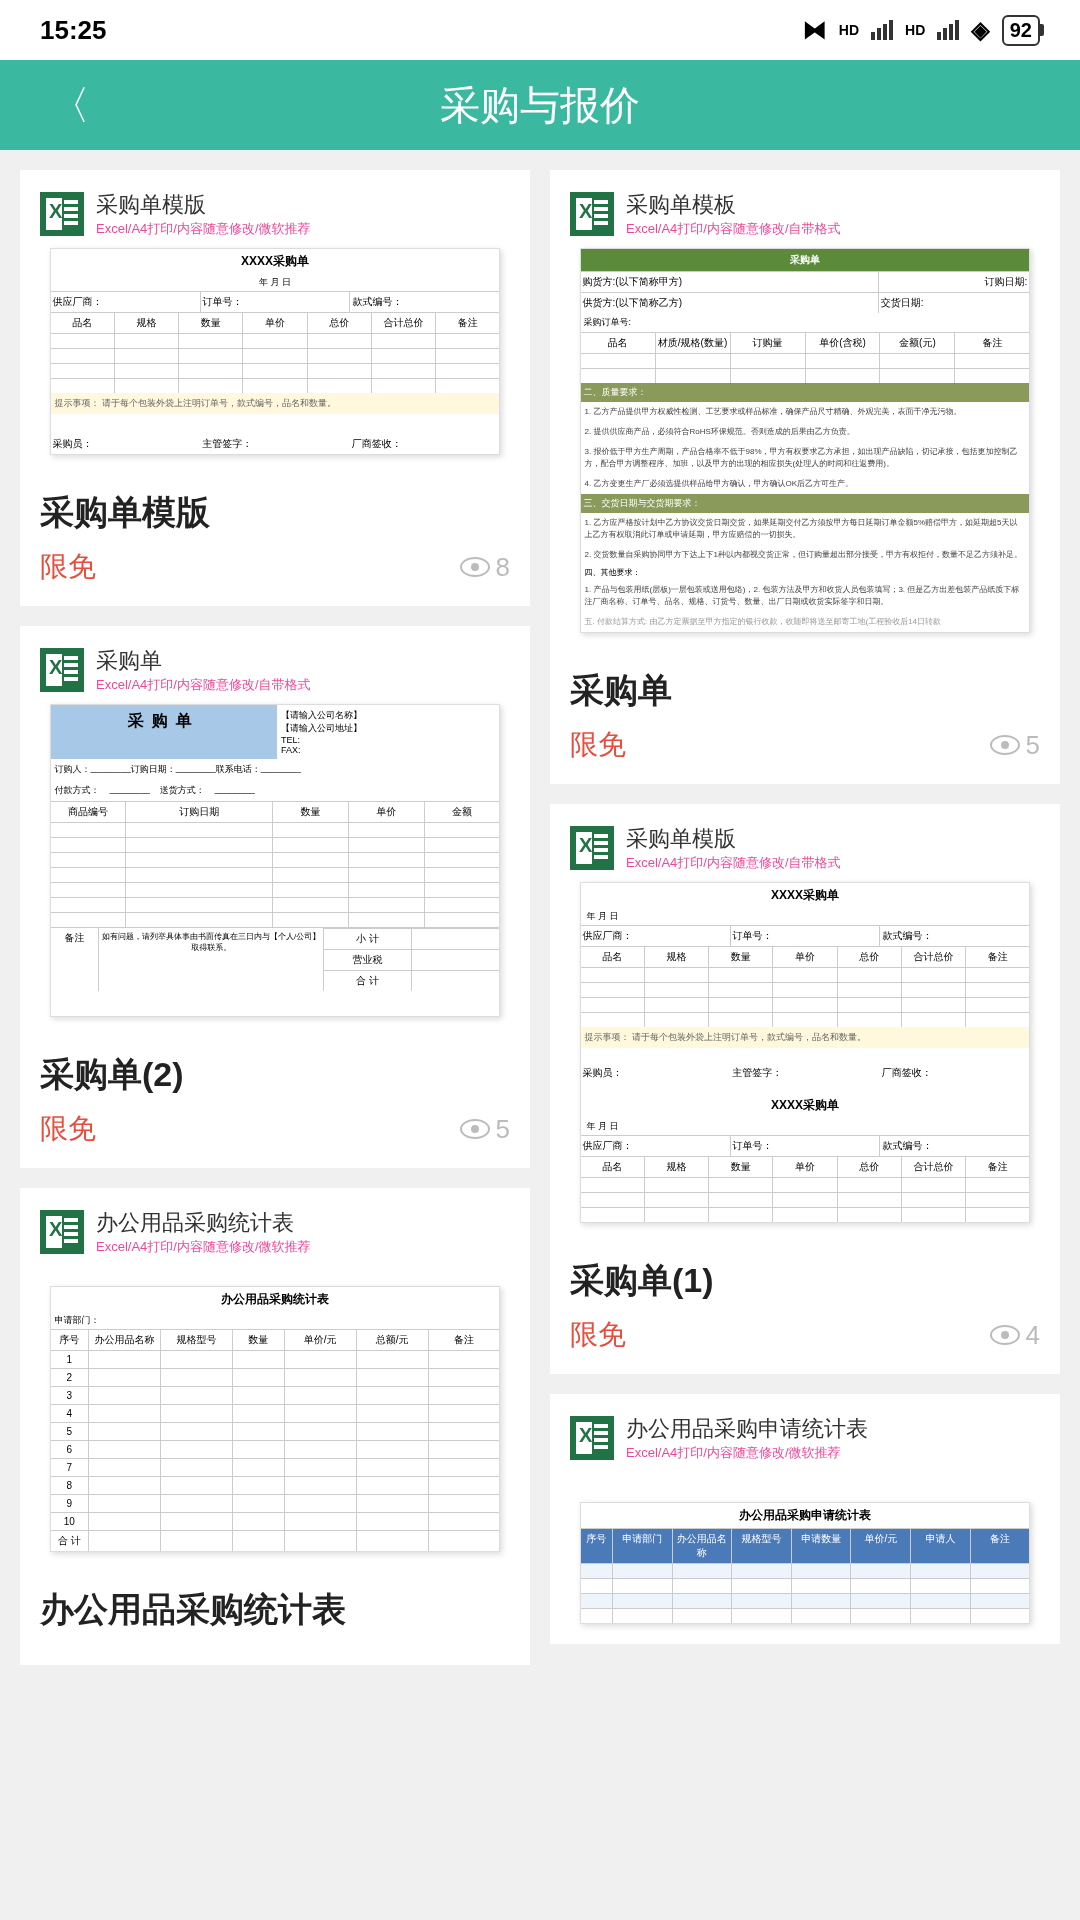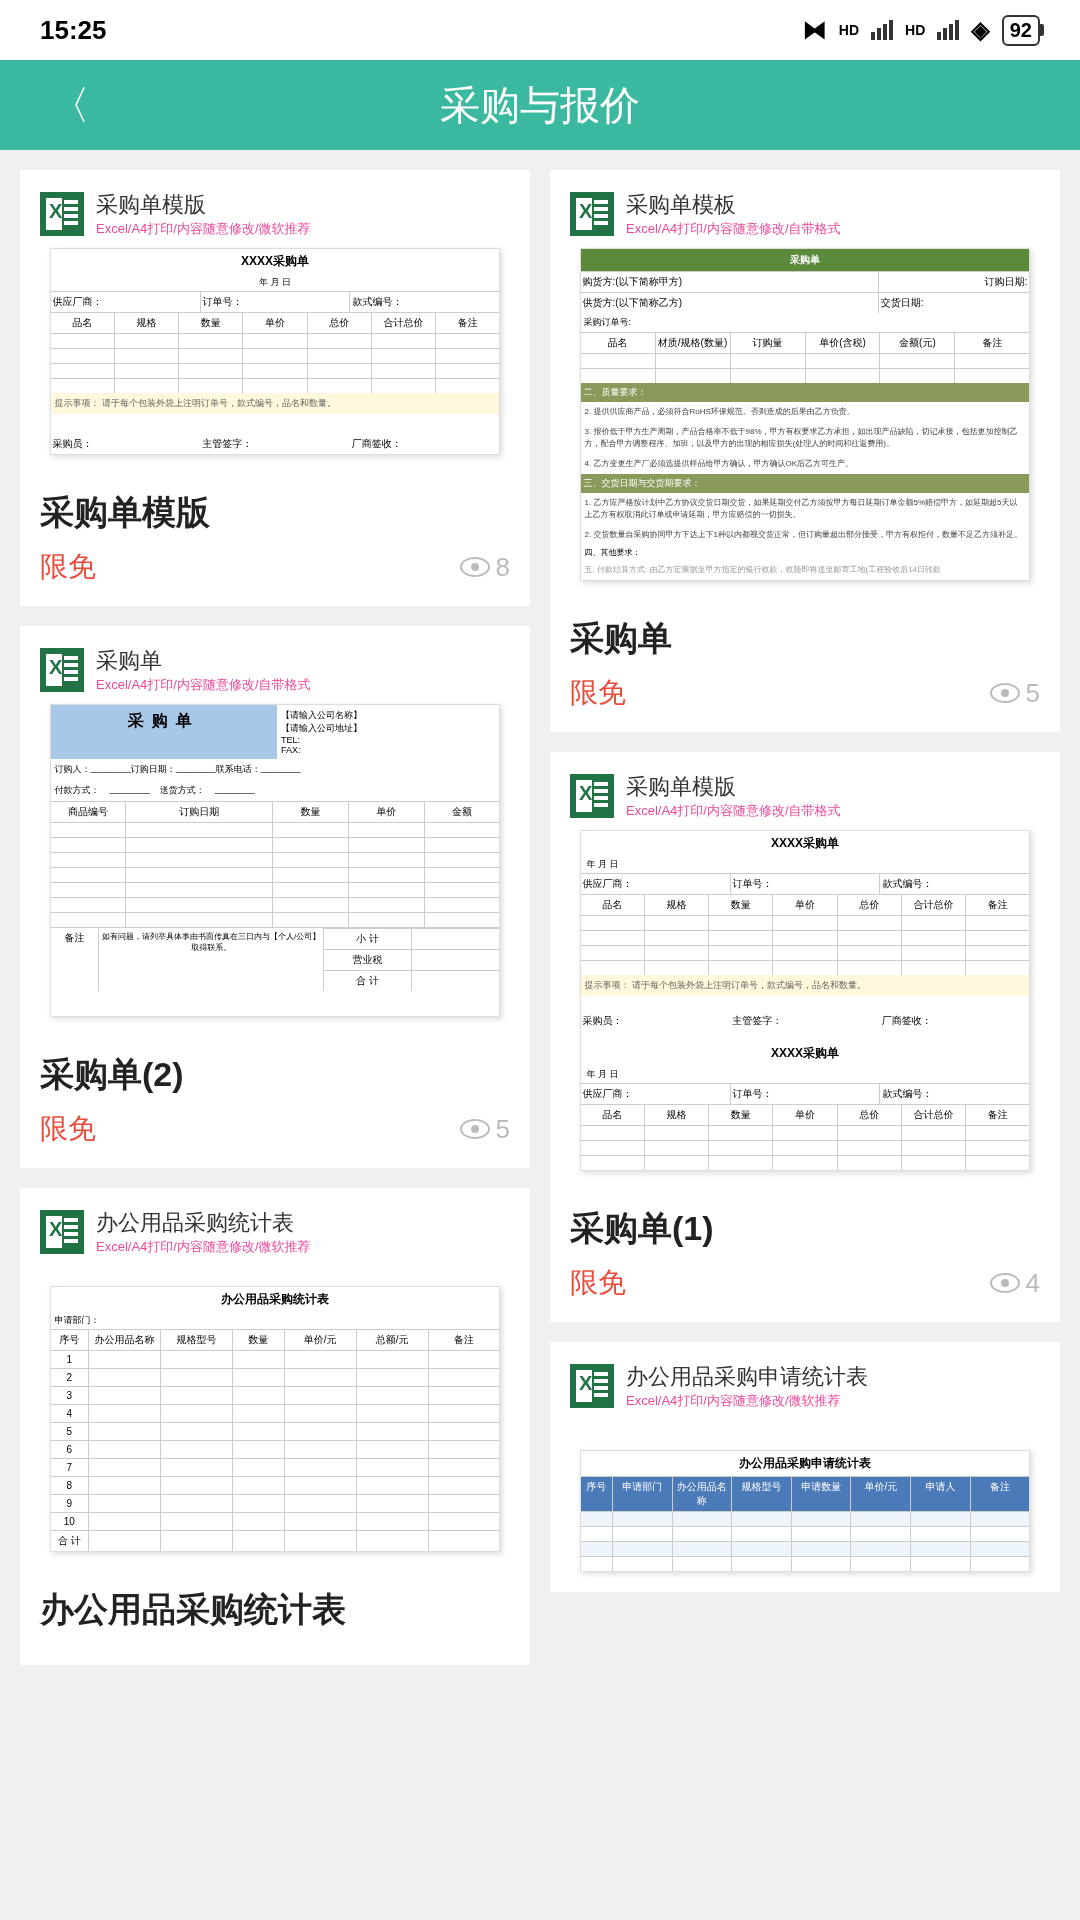--- a/index.html
+++ b/index.html
@@ -484,27 +484,29 @@
             </div>
           <div class="sh-row">
               <div class="sh-cell"></div>
               <div class="sh-cell"></div>
               <div class="sh-cell"></div>
               <div class="sh-cell"></div>
               <div class="sh-cell"></div>
               <div class="sh-cell"></div>
             </div>
           <div class="sh-band-olive">二、质量要求：</div>
+          <div class="sh-text-block">1. 乙方产品提供甲方权威性检测、工艺要求或样品标准，确保产品尺寸精确、外观完美，表面干净无污物。</div>
           <div class="sh-text-block">2. 提供供应商产品，必须符合RoHS环保规范。否则造成的后果由乙方负责。</div>
           <div class="sh-text-block">3. 报价低于甲方生产周期，产品合格率不低于98%，甲方有权要求乙方承担，如出现产品缺陷，切记承接，包括更加控制乙方，配合甲方调整程序、加班，以及甲方的出现的相应损失(处理人的时间和往返费用)。</div>
           <div class="sh-text-block">4. 乙方变更生产厂必须选提供样品给甲方确认，甲方确认OK后乙方可生产。</div>
           <div class="sh-band-olive">三、交货日期与交货期要求：</div>
           <div class="sh-text-block">1. 乙方应严格按计划中乙方协议交货日期交货，如果延期交付乙方须按甲方每日延期订单金额5%赔偿甲方，如延期超5天以上乙方有权取消此订单或申请延期，甲方应赔偿的一切损失。</div>
           <div class="sh-text-block">2. 交货数量自采购协同甲方下达上下1种以内都视交货正常，但订购量超出部分接受，甲方有权拒付，数量不足乙方须补足。</div>
           <div style="padding:2px 4px;font-size:8px">四、其他要求：</div>
+          <div class="sh-text-block">1. 产品与包装用纸(层板)一层包装或送用包络)，2. 包装方法及甲方和收货人员包装填写；3. 但是乙方出差包装产品纸质下标注厂商名称、订单号、品名、规格、订货号、数量、出厂日期或收货实际签字和日期。</div>
           <div class="sh-text-block" style="color:#999">五. 付款结算方式:   由乙方定票据至甲方指定的银行收款，收随即将送至邮寄工地(工程验收后14日转款</div>
         </div>
       </div>
       <div class="card-info">
         <div class="card-title">采购单</div>
         <div class="card-bottom">
           <span class="price-tag">限免</span>
           <span class="views">
               <span class="eye-icon"></span>
               <span>5</span>

